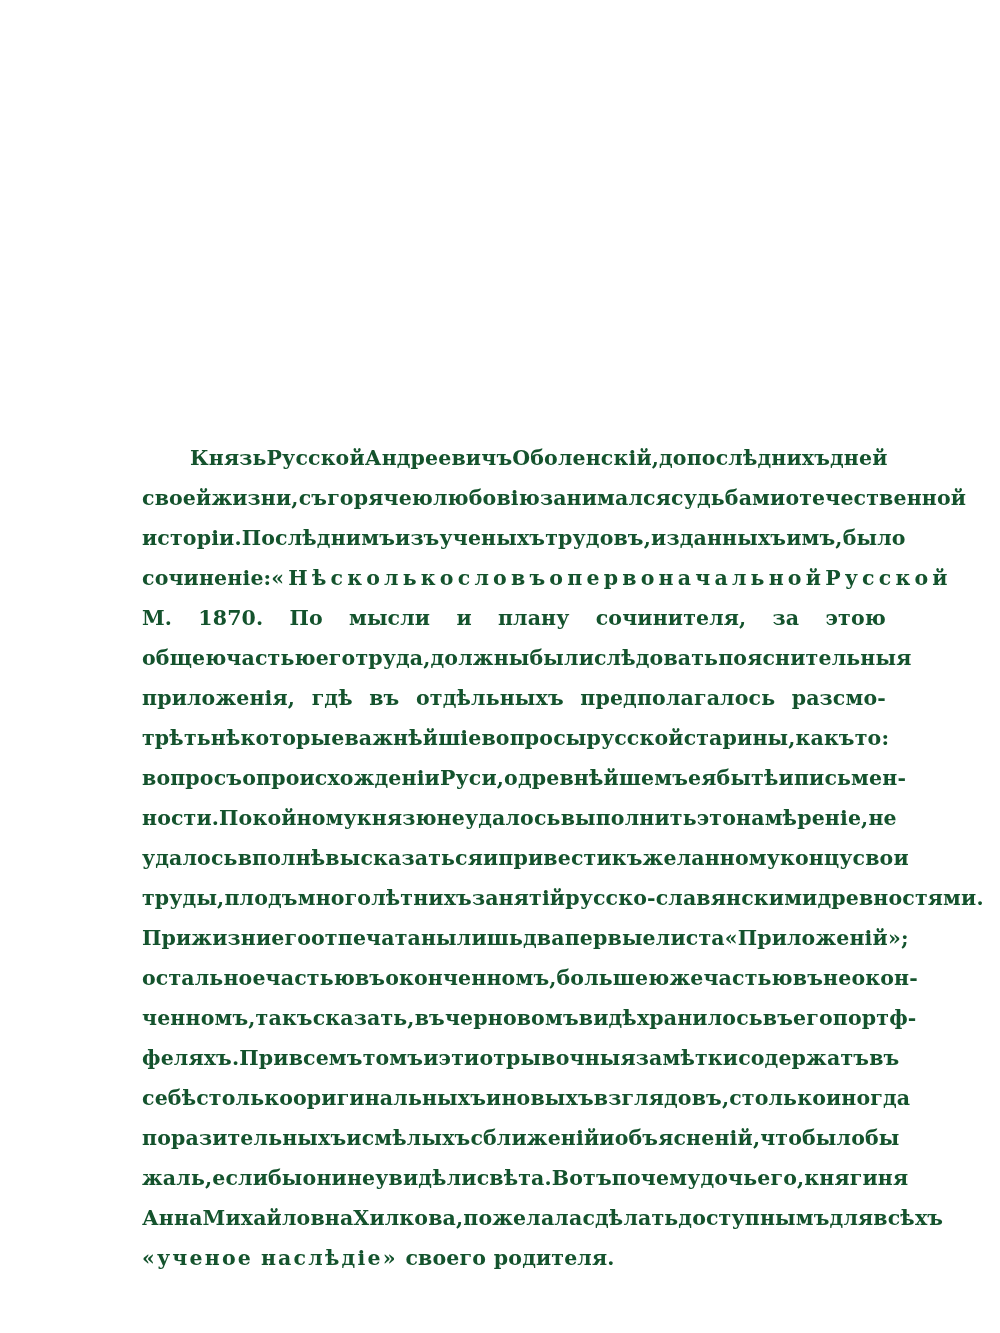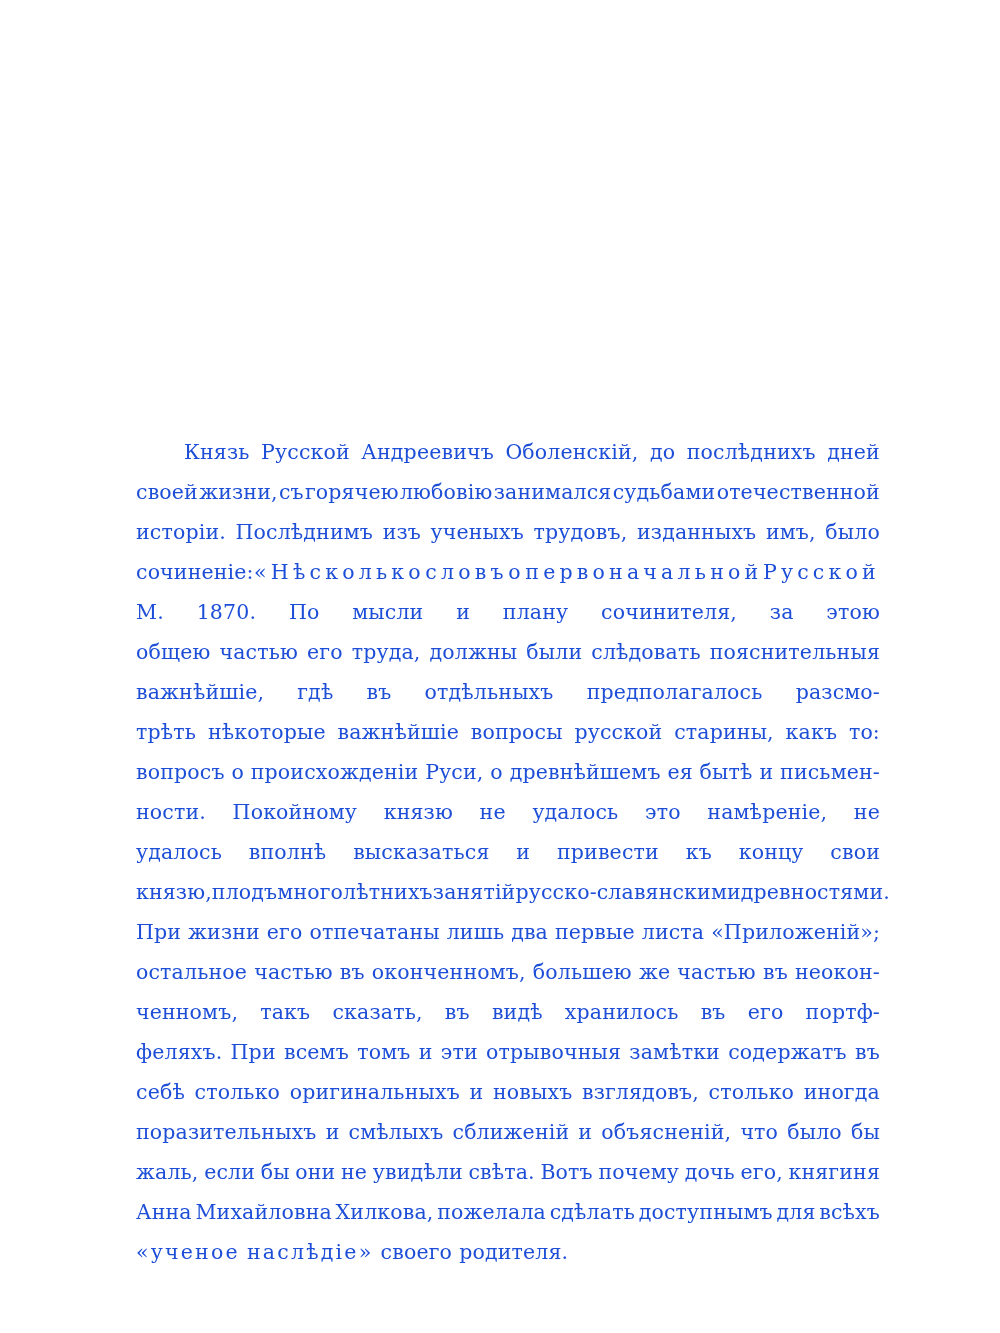--- a/index.html
+++ b/index.html
@@ -24,26 +24,26 @@
 
   
   .textblock {
     position: absolute;
     left: 128px;
     top: 424px;
     width: 744px;
   }
 
   .para {
-    margin: 8px;
+    margin: 14px;
     text-align: justify;
     text-justify: inter-word;
     text-indent: 48px;
-    color: #1d4ed8;
-    font-weight: 400;
+    color: #14532d;
+    font-weight: 700;
     font-size: 20.5px;
     line-height: 40px;
     letter-spacing: 0.15px;
     word-spacing: 0.5px;
     -webkit-font-smoothing: none;
   }
 
   
   .line {
     display: block;
@@ -146,21 +146,21 @@
         <span>частью</span>
         <span>его</span>
         <span>труда,</span>
         <span>должны</span>
         <span>были</span>
         <span>слѣдовать</span>
         <span>пояснительныя</span>
       </span>
 
       <span class="line just">
-        <span>важнѣйшіе,</span>
+        <span>приложенія,</span>
         <span>гдѣ</span>
         <span>въ</span>
         <span>отдѣльныхъ</span>
         <span>предполагалось</span>
         <span>разсмо-</span>
       </span>
 
       <span class="line just">
         <span>трѣть</span>
         <span>нѣкоторые</span>
@@ -184,38 +184,40 @@
         <span>и</span>
         <span>письмен-</span>
       </span>
 
       <span class="line just">
         <span>ности.</span>
         <span>Покойному</span>
         <span>князю</span>
         <span>не</span>
         <span>удалось</span>
+        <span>выполнить</span>
         <span>это</span>
         <span>намѣреніе,</span>
         <span>не</span>
       </span>
 
       <span class="line just">
         <span>удалось</span>
         <span>вполнѣ</span>
         <span>высказаться</span>
         <span>и</span>
         <span>привести</span>
         <span>къ</span>
+        <span>желанному</span>
         <span>концу</span>
         <span>свои</span>
       </span>
 
       <span class="line just">
-        <span>князю,</span>
+        <span>труды,</span>
         <span>плодъ</span>
         <span>многолѣтнихъ</span>
         <span>занятій</span>
         <span>русско-славянскими</span>
         <span>древностями.</span>
       </span>
 
       <span class="line just">
         <span>При</span>
         <span>жизни</span>
@@ -238,20 +240,21 @@
         <span>частью</span>
         <span>въ</span>
         <span>неокон-</span>
       </span>
 
       <span class="line just">
         <span>ченномъ,</span>
         <span>такъ</span>
         <span>сказать,</span>
         <span>въ</span>
+        <span>черновомъ</span>
         <span>видѣ</span>
         <span>хранилось</span>
         <span>въ</span>
         <span>его</span>
         <span>портф-</span>
       </span>
 
       <span class="line just">
         <span>феляхъ.</span>
         <span>При</span>

